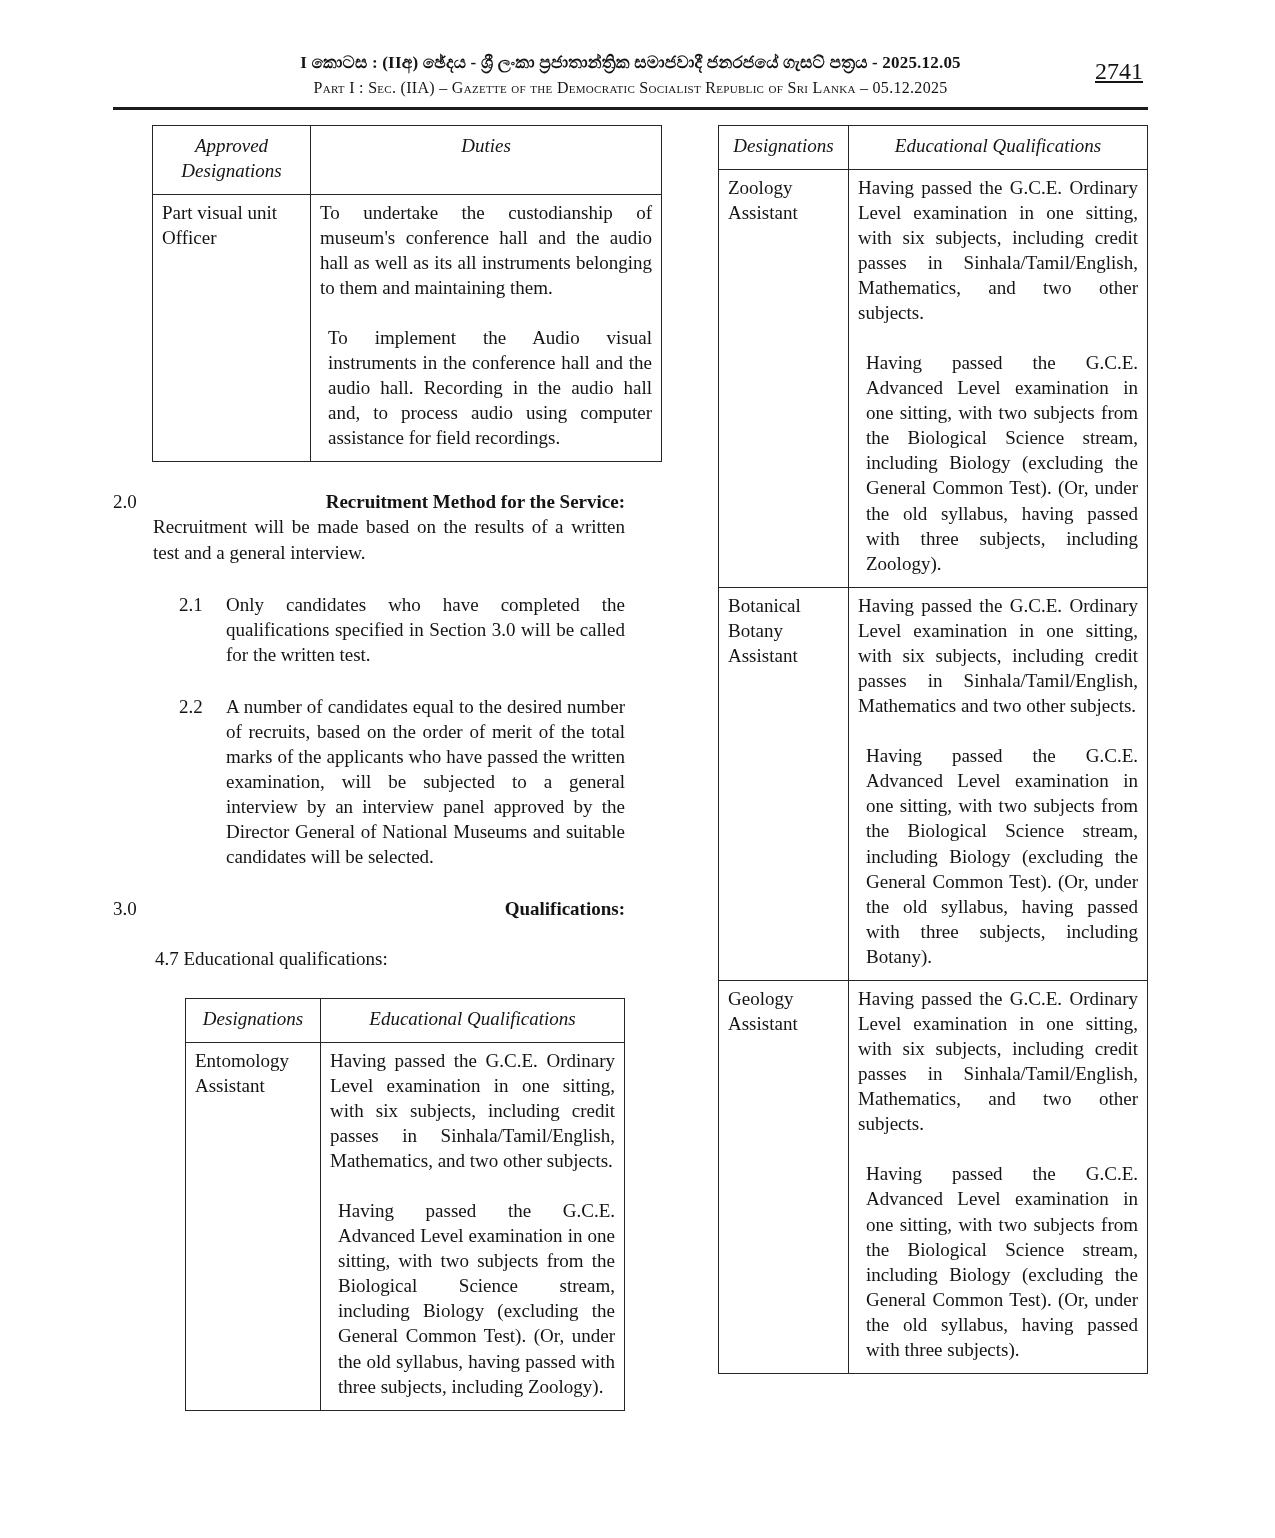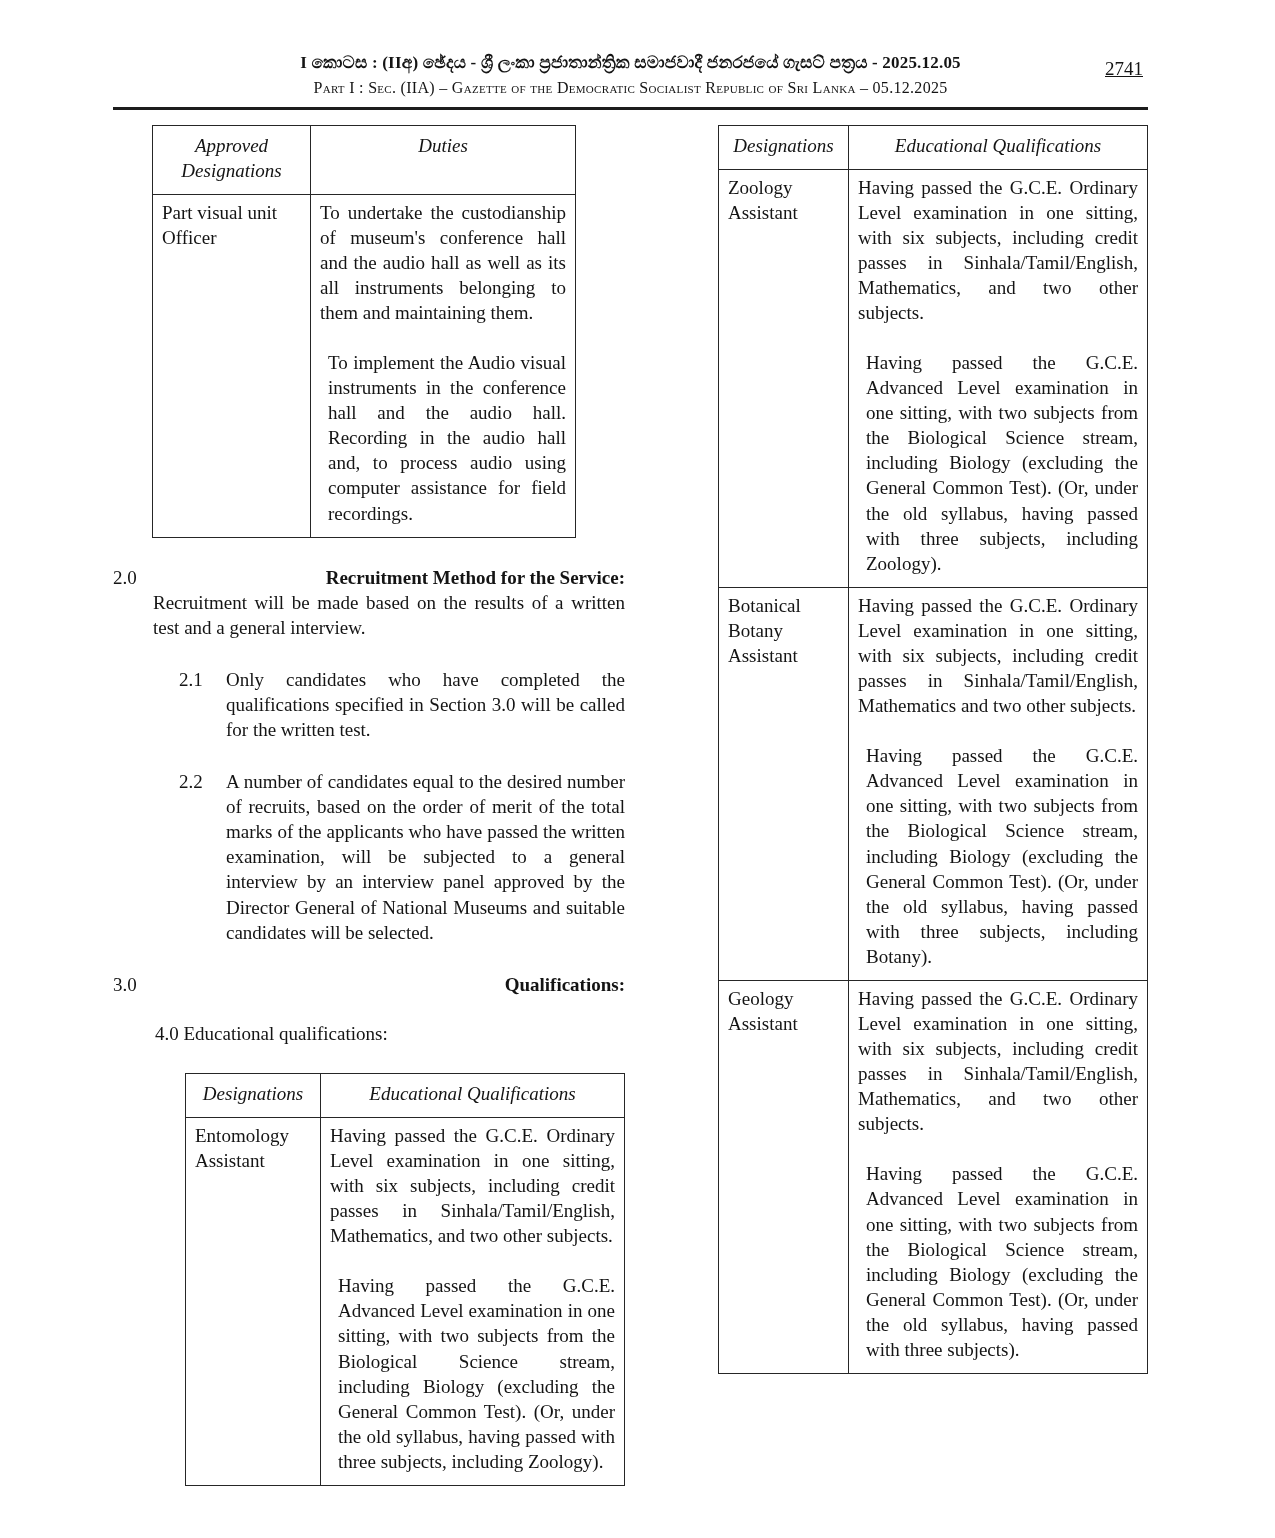--- a/index.html
+++ b/index.html
@@ -7,35 +7,35 @@
   .page {
     width:1275px; height:1538px; background:#ffffff; color:#141414;
     font-family:"Liberation Serif","DejaVu Serif",serif;
     font-size:19px; line-height:1.32;
     padding:52px 127px 0 113px; position:relative; overflow:hidden;
   }
   
   .hdr-center { text-align:center; padding:0 60px; }
   .title-si { font-weight:bold; font-size:17px; letter-spacing:.2px; white-space:nowrap; }
   .title-en { font-variant:small-caps; font-size:16px; margin-top:3px; letter-spacing:.3px; }
-  .page-number { position:absolute; top:56px; right:132px; font-size:19px;text-decoration:underline; }
+  .page-number { position:absolute; top:56px; right:132px; font-size:24px;text-decoration:underline; }
   .header-rule { border:none; border-top:3px solid #1c1c1c; margin-top:8px; }
   
   .columns { display:flex; margin-top:15px; }
   .col-left  { width:512px; flex:none; }
   .col-right { width:430px; flex:none; margin-left:93px; }
   
   table.doc-table { border-collapse:collapse; table-layout:fixed; }
   table.doc-table th, table.doc-table td {
     border:1.5px solid #262626; vertical-align:top; padding:5px 9px 11px 9px;
   }
   table.doc-table th { font-style:italic; font-weight:normal; text-align:center; padding-top:7px; }
   td.cell-body p { text-align:justify; }
   td.cell-body p + p { margin-top:25px;margin-left:8px; }
-  .duties-table { width:424px; margin-left:39px; }
+  .duties-table { width:510px; margin-left:39px; }
   .qual-table-left { width:440px; margin-left:72px; margin-top:27px; }
   .qual-table-right { width:430px; }
   
   .sec-row { display:flex; margin-top:27px; }
   .sec-num { width:40px; flex:none; }
   .sec-content { flex:1; }
   .sec-title { font-weight:bold;text-align:right; }
   .sec-content p { text-align:justify; }
   .subsec { display:flex; margin-left:66px; margin-top:27px; }
   .subsec-num { width:47px; flex:none; }
@@ -101,21 +101,21 @@
       </div>
 
       <div class="sec-row">
         <span class="sec-num">3.0</span>
         <div class="sec-content">
           <div class="sec-title">Qualifications:</div>
         </div>
       </div>
 
       <div class="line-31">
-        <span>4.0</span>
+        <span>4.7</span>
         <span>Educational qualifications:</span>
       </div>
 
       <table class="doc-table qual-table-left">
         <colgroup>
             <col style="width:135px">
             <col>
           </colgroup>
         <thead>
           <tr>

